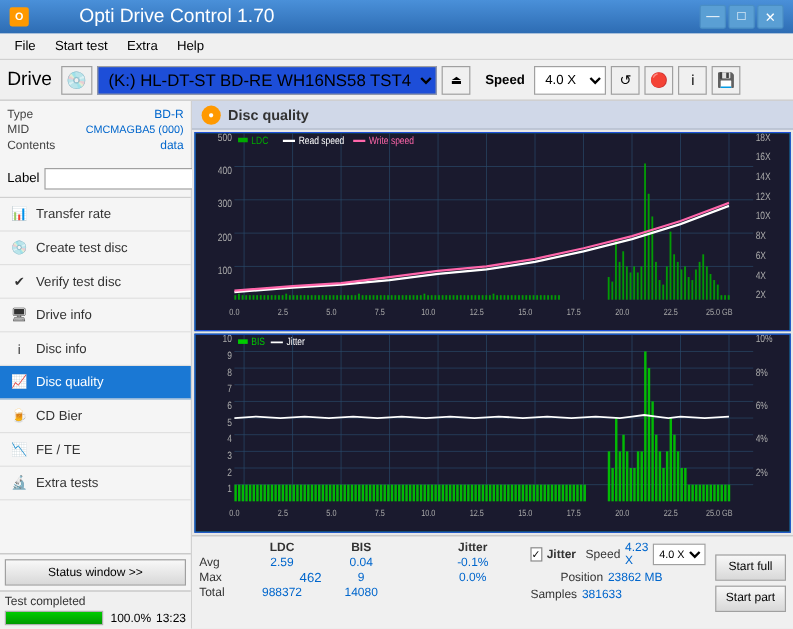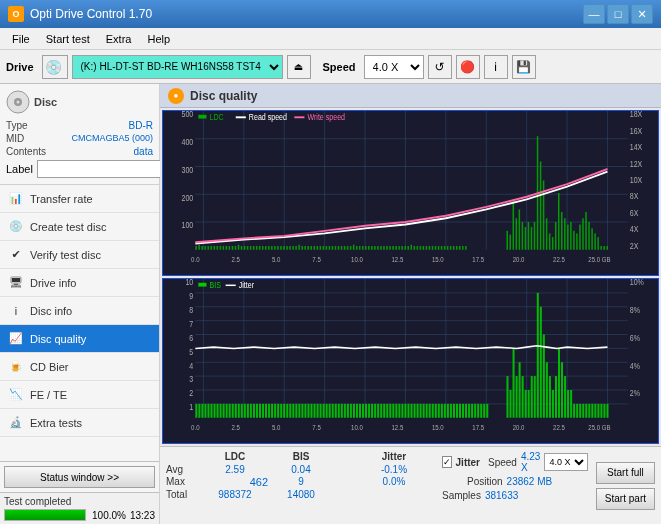--- a/index.html
+++ b/index.html
@@ -2,49 +2,49 @@
 <html><head>
   <meta charset="utf-8">
   <style>
     * { box-sizing: border-box; margin: 0; padding: 0; }
     body { font-family: 'Segoe UI', Tahoma, Geneva, Verdana, sans-serif; font-size: 11px; background: #f0f0f0; width: 661px; height: 524px; overflow: hidden; }
     
     
     .title-bar { background: linear-gradient(to bottom, #4a90d9, #2d6cb3); color: white; height: 28px; display: flex; align-items: center; justify-content: space-between; padding: 0 8px; }
     .title-bar-left { display: flex; align-items: center; gap: 6px; }
     .title-bar-icon { width: 16px; height: 16px; background: #ff9900; border-radius: 2px; display: flex; align-items: center; justify-content: center; font-size: 9px; color: white; font-weight: bold; }
-    .title-bar-text { font-size: 12px; }
+    .title-bar-text { font-size: 16px; margin-left: 36px; }
     .title-bar-controls { display: flex; gap: 2px; }
     .title-btn { width: 22px; height: 20px; background: #5a9fd4; border: 1px solid #4a8ec4; color: white; cursor: pointer; display: flex; align-items: center; justify-content: center; font-size: 11px; border-radius: 2px; }
 
     
     .menu-bar { background: #f0f0f0; height: 22px; display: flex; align-items: center; padding: 0 4px; border-bottom: 1px solid #d0d0d0; }
     .menu-item { padding: 2px 8px; cursor: pointer; font-size: 11px; }
 
     
     .toolbar { background: #f0f0f0; height: 34px; display: flex; align-items: center; padding: 0 6px; border-bottom: 1px solid #c0c0c0; gap: 4px; }
-    .toolbar-label { font-size: 11px; font-weight: bold; margin-right: 4px; }
-    .drive-select { height: 24px; font-size: 10px; border: 1px solid #a0a0a0; background: #5eead4; padding: 0 4px; min-width: 200px; }
+    .toolbar-label { font-size: 16px; font-weight: normal; margin-right: 4px; }
+    .drive-select { height: 24px; font-size: 14px; border: 1px solid #a0a0a0; background: #1d4ed8; padding: 0 4px; min-width: 200px; }
     .toolbar-btn { height: 24px; min-width: 24px; background: #f0f0f0; border: 1px solid #a0a0a0; cursor: pointer; display: flex; align-items: center; justify-content: center; font-size: 12px; }
     .speed-label { font-size: 11px; font-weight: bold; margin-left: 8px; margin-right: 4px; }
     .speed-select { height: 24px; font-size: 11px; border: 1px solid #a0a0a0; background: white; padding: 0 4px; width: 60px; }
 
     
     .main-area { display: flex; height: calc(524px - 28px - 22px - 34px); }
 
     
     .sidebar { width: 160px; background: #f5f5f5; border-right: 1px solid #d0d0d0; display: flex; flex-direction: column; }
     .disc-info-panel { padding: 6px; border-bottom: 1px solid #d0d0d0; }
     .disc-panel-header { display: flex; align-items: center; gap: 4px; margin-bottom: 6px; }
     .disc-icon { width: 24px; height: 24px; }
     .disc-panel-title { font-size: 11px; font-weight: bold; color: #444; }
     .disc-field { display: flex; justify-content: space-between; margin-bottom: 2px; font-size: 10px; }
     .disc-field-label { color: #444; }
     .disc-field-value { color: #0066cc; font-weight: 500; }
-    .label-row { display: flex; align-items: center; gap: 4px; margin-top: 3px; }
+    .label-row { display: flex; align-items: center; gap: 4px; margin-top: 13px; }
     .label-input { height: 18px; border: 1px solid #a0a0a0; background: white; flex: 1; font-size: 10px; }
     .label-btn { width: 18px; height: 18px; background: #f0f0f0; border: 1px solid #a0a0a0; cursor: pointer; display: flex; align-items: center; justify-content: center; }
 
     .sidebar-nav { flex: 1; }
     .nav-item { height: 28px; display: flex; align-items: center; padding: 0 8px; cursor: pointer; font-size: 11px; color: #333; gap: 6px; border-bottom: 1px solid #e0e0e0; }
     .nav-item.active { background: #1a78d4; color: white; }
     .nav-item-icon { width: 16px; height: 16px; display: flex; align-items: center; justify-content: center; flex-shrink: 0; }
     .progress-bar-container { flex: 1; height: 14px; background: #e0e0e0; border: 1px solid #b0b0b0; }
     .progress-bar-fill { height: 100%; background: linear-gradient(to bottom, #00cc00, #009900); width: 100%; }
 
@@ -103,28 +103,20 @@
   <button class="toolbar-btn" style="color:#cc0000;">🔴</button>
   <button class="toolbar-btn">ℹ</button>
   <button class="toolbar-btn">💾</button>
 </div>
 
 <div class="main-area">
 
   <div class="sidebar">
 
     <div class="disc-info-panel">
-      <div class="disc-panel-header">
-        <svg class="disc-icon" viewBox="0 0 24 24">
-          <circle cx="12" cy="12" r="11" fill="#e0e0e0" stroke="#999" stroke-width="1"></circle>
-          <circle cx="12" cy="12" r="4" fill="#999"></circle>
-          <circle cx="12" cy="12" r="1.5" fill="#ddd"></circle>
-        </svg>
-        <span class="disc-panel-title">Disc</span>
-      </div>
       <div class="disc-field">
         <span class="disc-field-label">Type</span>
         <span class="disc-field-value">BD-R</span>
       </div>
       <div class="disc-field">
         <span class="disc-field-label">MID</span>
         <span class="disc-field-value" style="font-size:9px;">CMCMAGBA5 (000)</span>
       </div>
       <div class="disc-field">
         <span class="disc-field-label">Contents</span>

